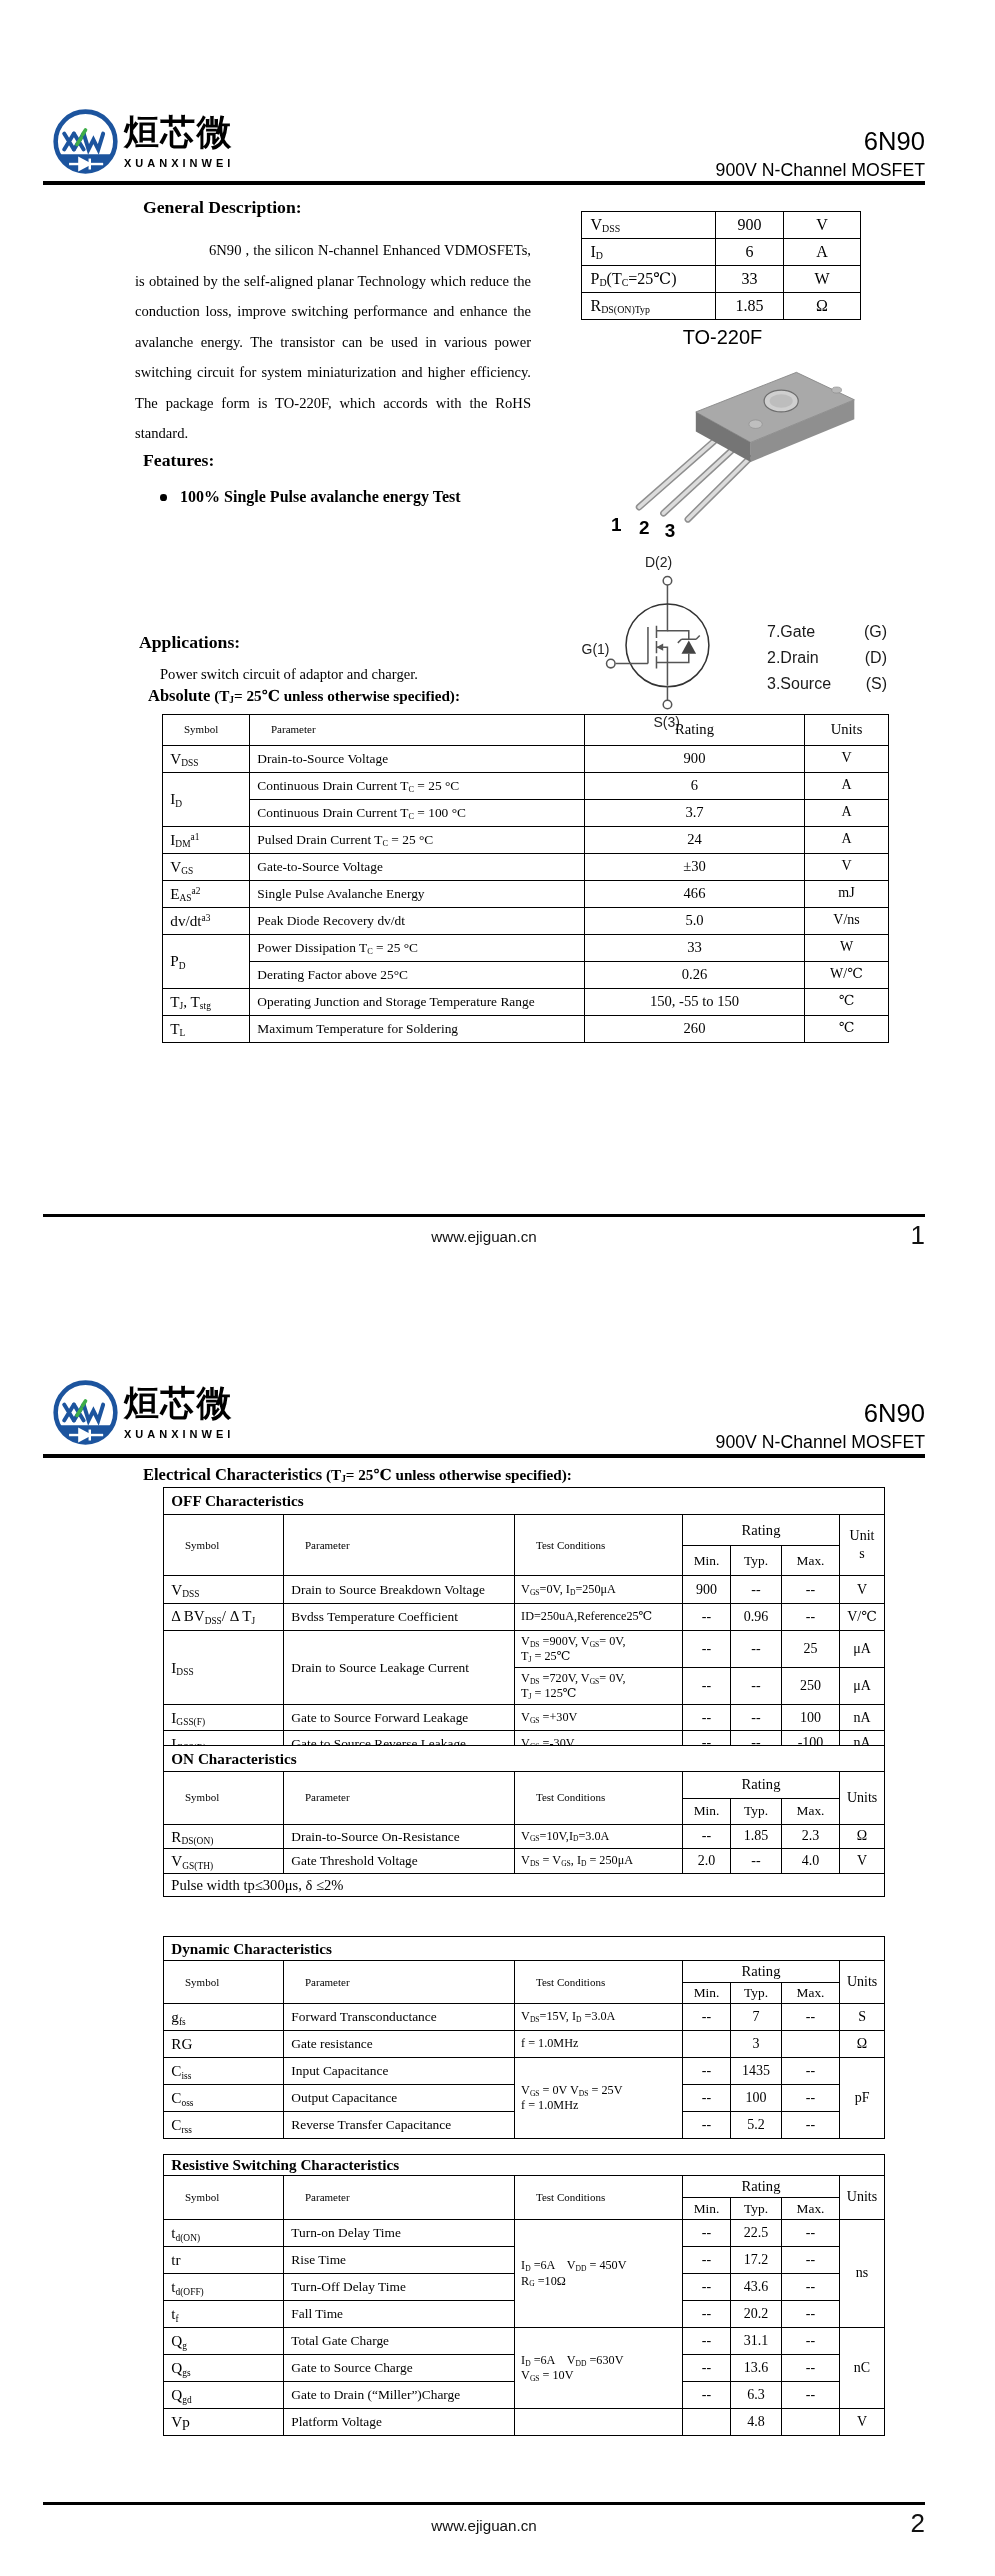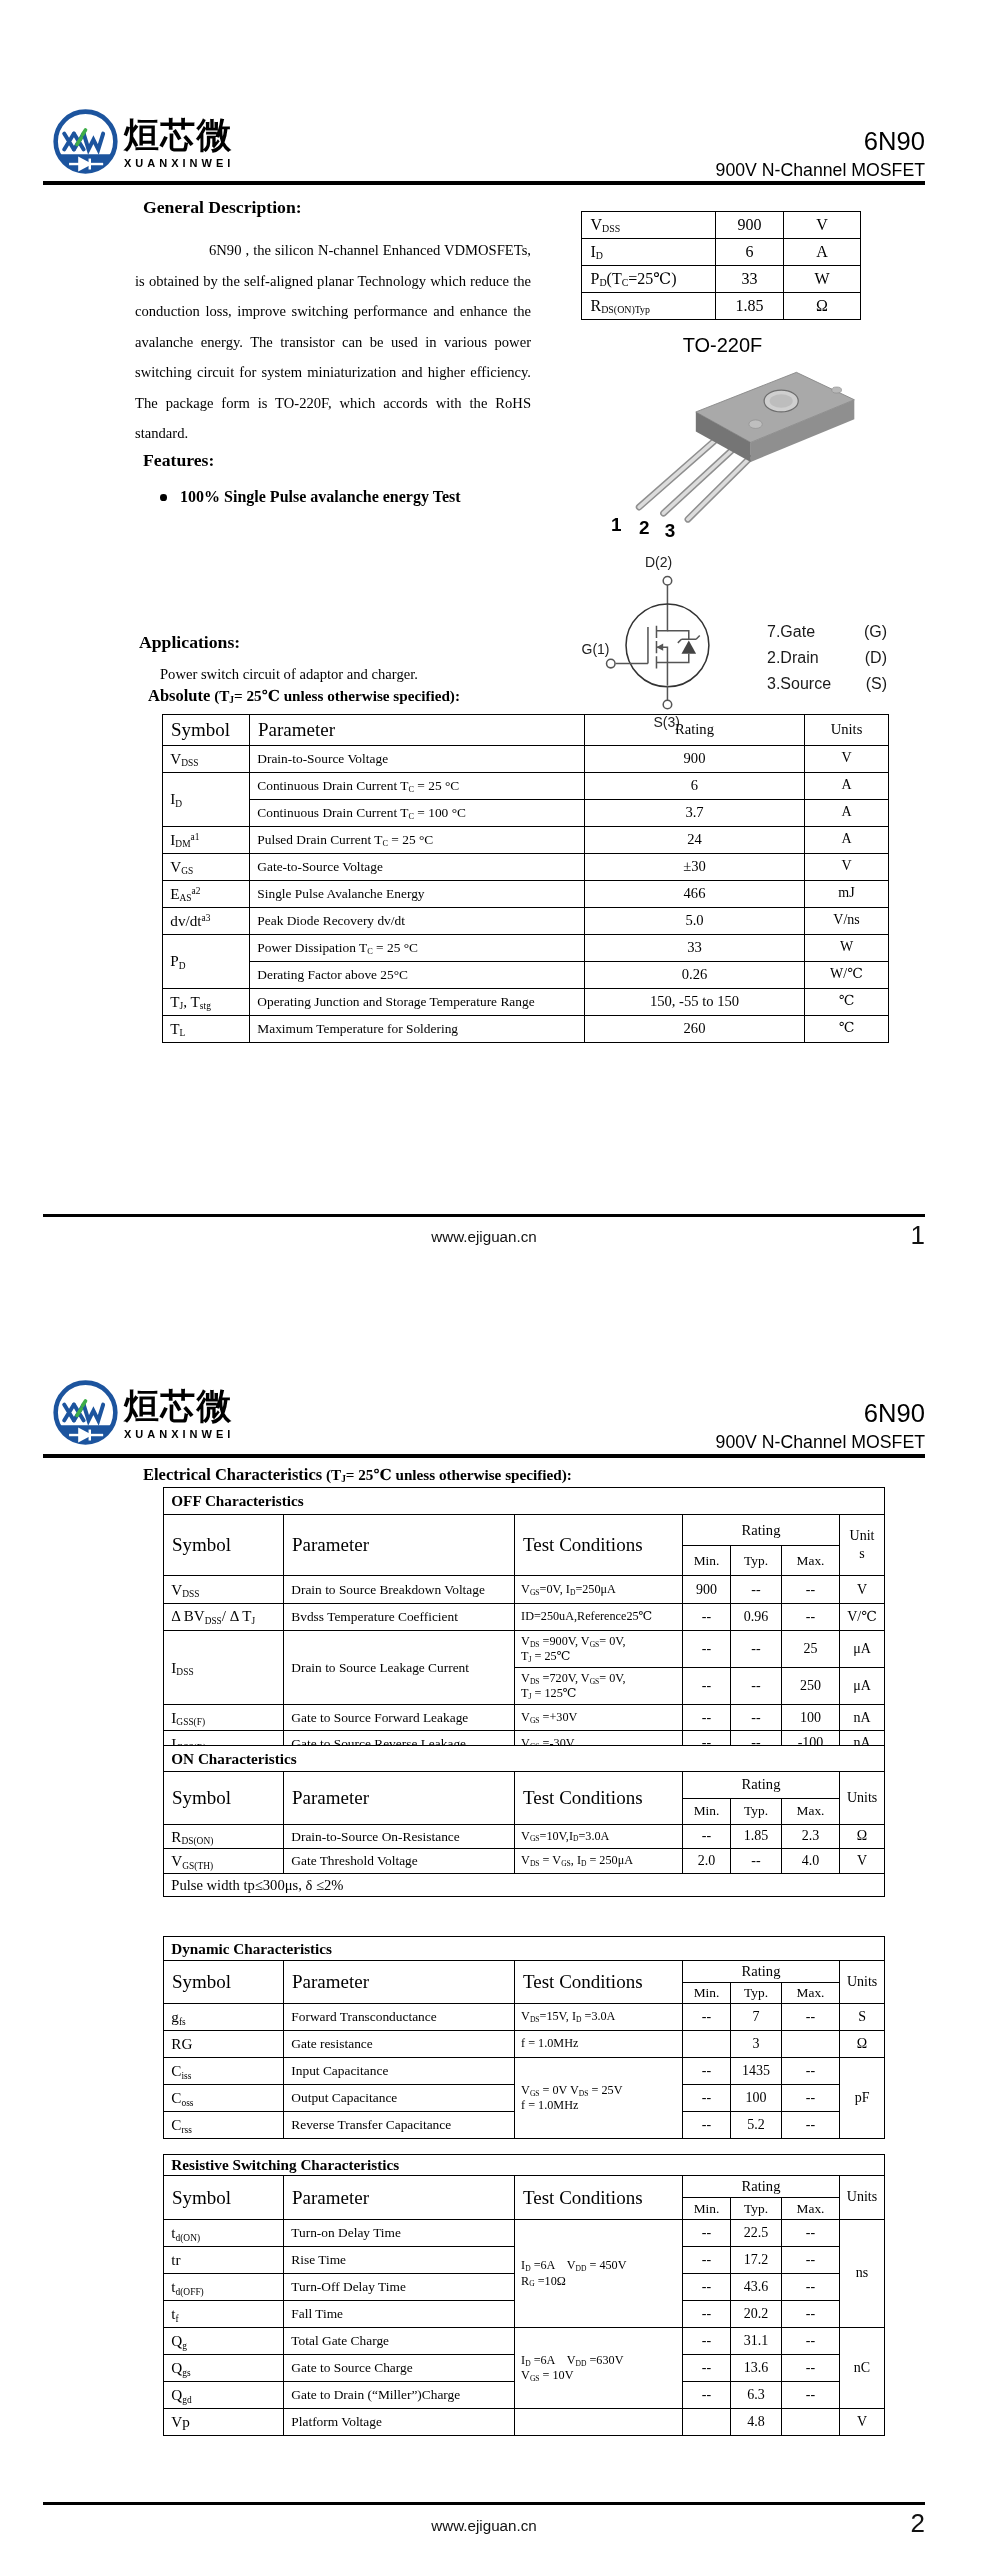--- a/index.html
+++ b/index.html
@@ -1,21 +1,21 @@
 <!DOCTYPE html>
 <html style="font-size:9.8px"><head>
 <meta charset="utf-8">
 <style>
   html,body{margin:0;padding:0;background:#fff;}
   .sheet{position:relative;width:995px;height:2576px;background:#fff;overflow:hidden;
          font-family:"Liberation Serif","DejaVu Serif",serif;color:#000;}
   .ap{position:absolute;}
   .rule{position:absolute;background:#000;}
   
-  .logo-cn{font-family:Liberation Serif, serif;font-weight:bold;font-size:35px;letter-spacing:1.2px;line-height:1;}
+  .logo-cn{font-family:Liberation Mono, monospace;font-weight:bold;font-size:35px;letter-spacing:1.2px;line-height:1;}
   .logo-en{font-family:"Liberation Sans","DejaVu Sans",sans-serif;font-weight:bold;font-size:11px;letter-spacing:4px;line-height:1;}
   .part{font-family:"Liberation Sans","DejaVu Sans",sans-serif;font-size:25.6px;line-height:1;text-align:right;}
   .subtitle{font-family:"Liberation Sans","DejaVu Sans",sans-serif;font-size:17.7px;line-height:1;text-align:right;}
   
   .h1s{font-weight:bold;font-size:17.7px;line-height:1.1;}
   .h2s{font-weight:bold;font-size:15.2px;line-height:1.1;}
   .h2s .lead{font-size:16.5px;}
   .para{font-size:14.6px;line-height:30.5px;text-align:justify;text-indent:74px;}
   .appbody{font-size:14.6px;line-height:1.2;}
   .feat-item{height:30.5px;display:flex;align-items:center;}
@@ -23,33 +23,33 @@
   .feat-main{font-weight:bold;font-size:16px;white-space:pre;}
   .feat-note{font-weight:bold;font-size:12.8px;white-space:pre;}
   
   table.ds{position:absolute;border-collapse:collapse;table-layout:fixed;background:#fff;border:1.8px solid #000;}
   table.ds td{border:1.2px solid #000;text-align:center;font-size:14px;line-height:1.15;padding:1.2px 3.7px;overflow:hidden;}
   .ds .sym{text-align:left;padding-left:7.3px;font-size:15.2px;}
   .ds .par{text-align:left;padding-left:7.3px;font-size:13.4px;}
   .ds .cnd{text-align:left;padding-left:6.1px;font-size:12.2px;white-space:pre-wrap;line-height:1.25;}
   .ds .rtg{font-size:14.6px;}
   .ds tr.ttl td{text-align:left;font-weight:bold;font-size:15.2px;padding-left:7.3px;}
-  .ds .hl{text-align:left;padding-left:8px;font-size:19px;}
+  .ds .hl{text-align:left;padding-left:21px;font-size:11px;}
   .ds .hcc{font-size:14.6px;}
   .ds .mtmh{font-size:13.4px;}
   .ds .unitsw{white-space:pre-line;line-height:1.35;}
   table.qs td{font-size:16px;}
   table.qs .sym{font-size:16px;padding-left:8.5px;}
   .h60{height:37px}.h50{height:30.5px}.h45{height:27.4px}.h44{height:27px}.h43{height:26px}
   .h42{height:25.6px}.h41{height:25px}.h40{height:24.4px}.h38{height:23px}.h36{height:22px}
   .h35{height:21.3px}.h34{height:21px}
   sub{font-size:62%;position:relative;top:0.24em;vertical-align:baseline;line-height:0;}
   sup{font-size:62%;position:relative;top:-0.5em;vertical-align:baseline;line-height:0;}
   
-  .pkg-label{font-family:"Liberation Sans","DejaVu Sans",sans-serif;font-size:20px;text-align:center;margin-top:8px;}
+  .pkg-label{font-family:"Liberation Sans","DejaVu Sans",sans-serif;font-size:20px;text-align:center;}
   .legend-row{display:flex;justify-content:space-between;width:120px;height:26px;align-items:center;
               font-family:"Liberation Sans","DejaVu Sans",sans-serif;font-size:16px;color:#1a1a1a;}
   .footer-url{font-family:"Liberation Sans","DejaVu Sans",sans-serif;font-size:15.2px;text-align:center;color:#111;}
   .pagenum{font-family:"Liberation Sans","DejaVu Sans",sans-serif;font-size:26px;color:#111;text-align:right;}
   .note-cell{text-align:left !important;font-size:14.6px !important;padding-left:7.3px !important;}
   svg text{font-family:"Liberation Sans","DejaVu Sans",sans-serif;}
 </style>
 </head>
 <body>
 

